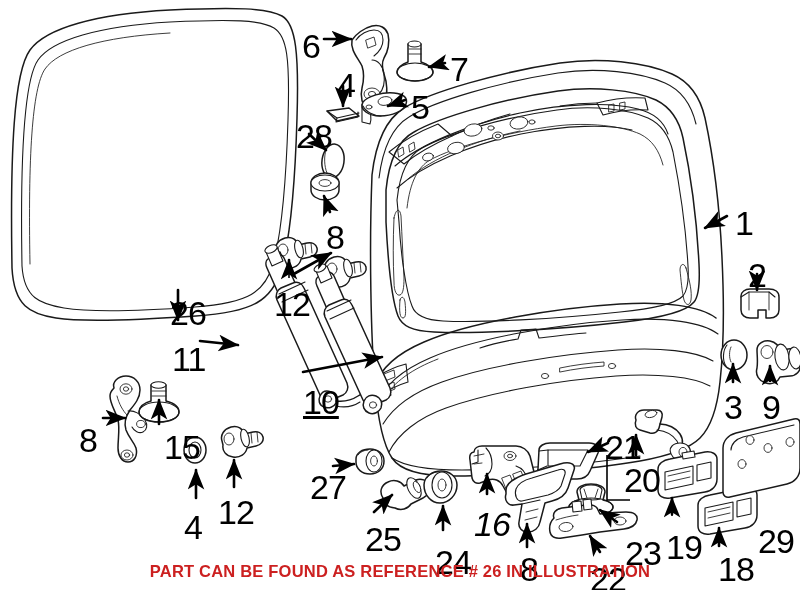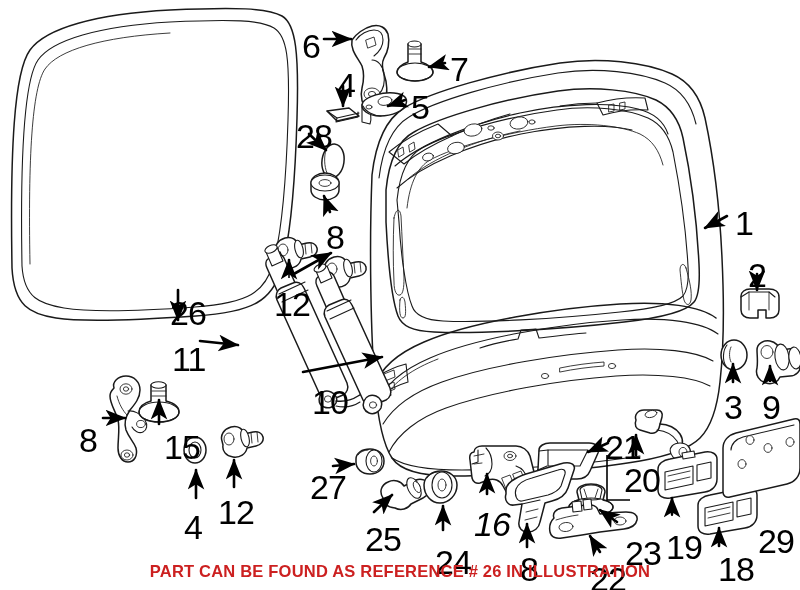--- a/index.html
+++ b/index.html
@@ -518,21 +518,21 @@
 
   <div class="lbl callout-num" style="left:735px;top:206px;">1</div>
   <div class="lbl callout-num" style="left:748px;top:258px;">2</div>
   <div class="lbl callout-num" style="left:724px;top:390px;">3</div>
   <div class="lbl callout-num" style="left:337px;top:68px;">4</div>
   <div class="lbl callout-num" style="left:411px;top:90px;">5</div>
   <div class="lbl callout-num" style="left:302px;top:29px;">6</div>
   <div class="lbl callout-num" style="left:450px;top:52px;">7</div>
   <div class="lbl callout-num" style="left:326px;top:220px;">8</div>
   <div class="lbl callout-num" style="left:762px;top:390px;">9</div>
-  <div class="lbl callout-num" style="left:312px;top:385px;">10</div>
+  <div class="lbl callout-num" style="left:303px;top:385px;text-decoration:underline;">10</div>
   <div class="lbl callout-num" style="left:172px;top:342px;">11</div>
   <div class="lbl callout-num" style="left:274px;top:287px;">12</div>
   <div class="lbl callout-num" style="left:184px;top:510px;">4</div>
   <div class="lbl callout-num" style="left:79px;top:423px;">8</div>
   <div class="lbl callout-num" style="left:152px;top:430px;margin-left:12px;">15</div>
   <div class="lbl callout-num" style="left:218px;top:495px;">12</div>
   <div class="lbl callout-num" style="left:474px;top:507px;font-style:italic;">16</div>
   <div class="lbl callout-num" style="left:520px;top:552px;">8</div>
   <div class="lbl callout-num" style="left:718px;top:552px;">18</div>
   <div class="lbl callout-num" style="left:666px;top:530px;">19</div>

